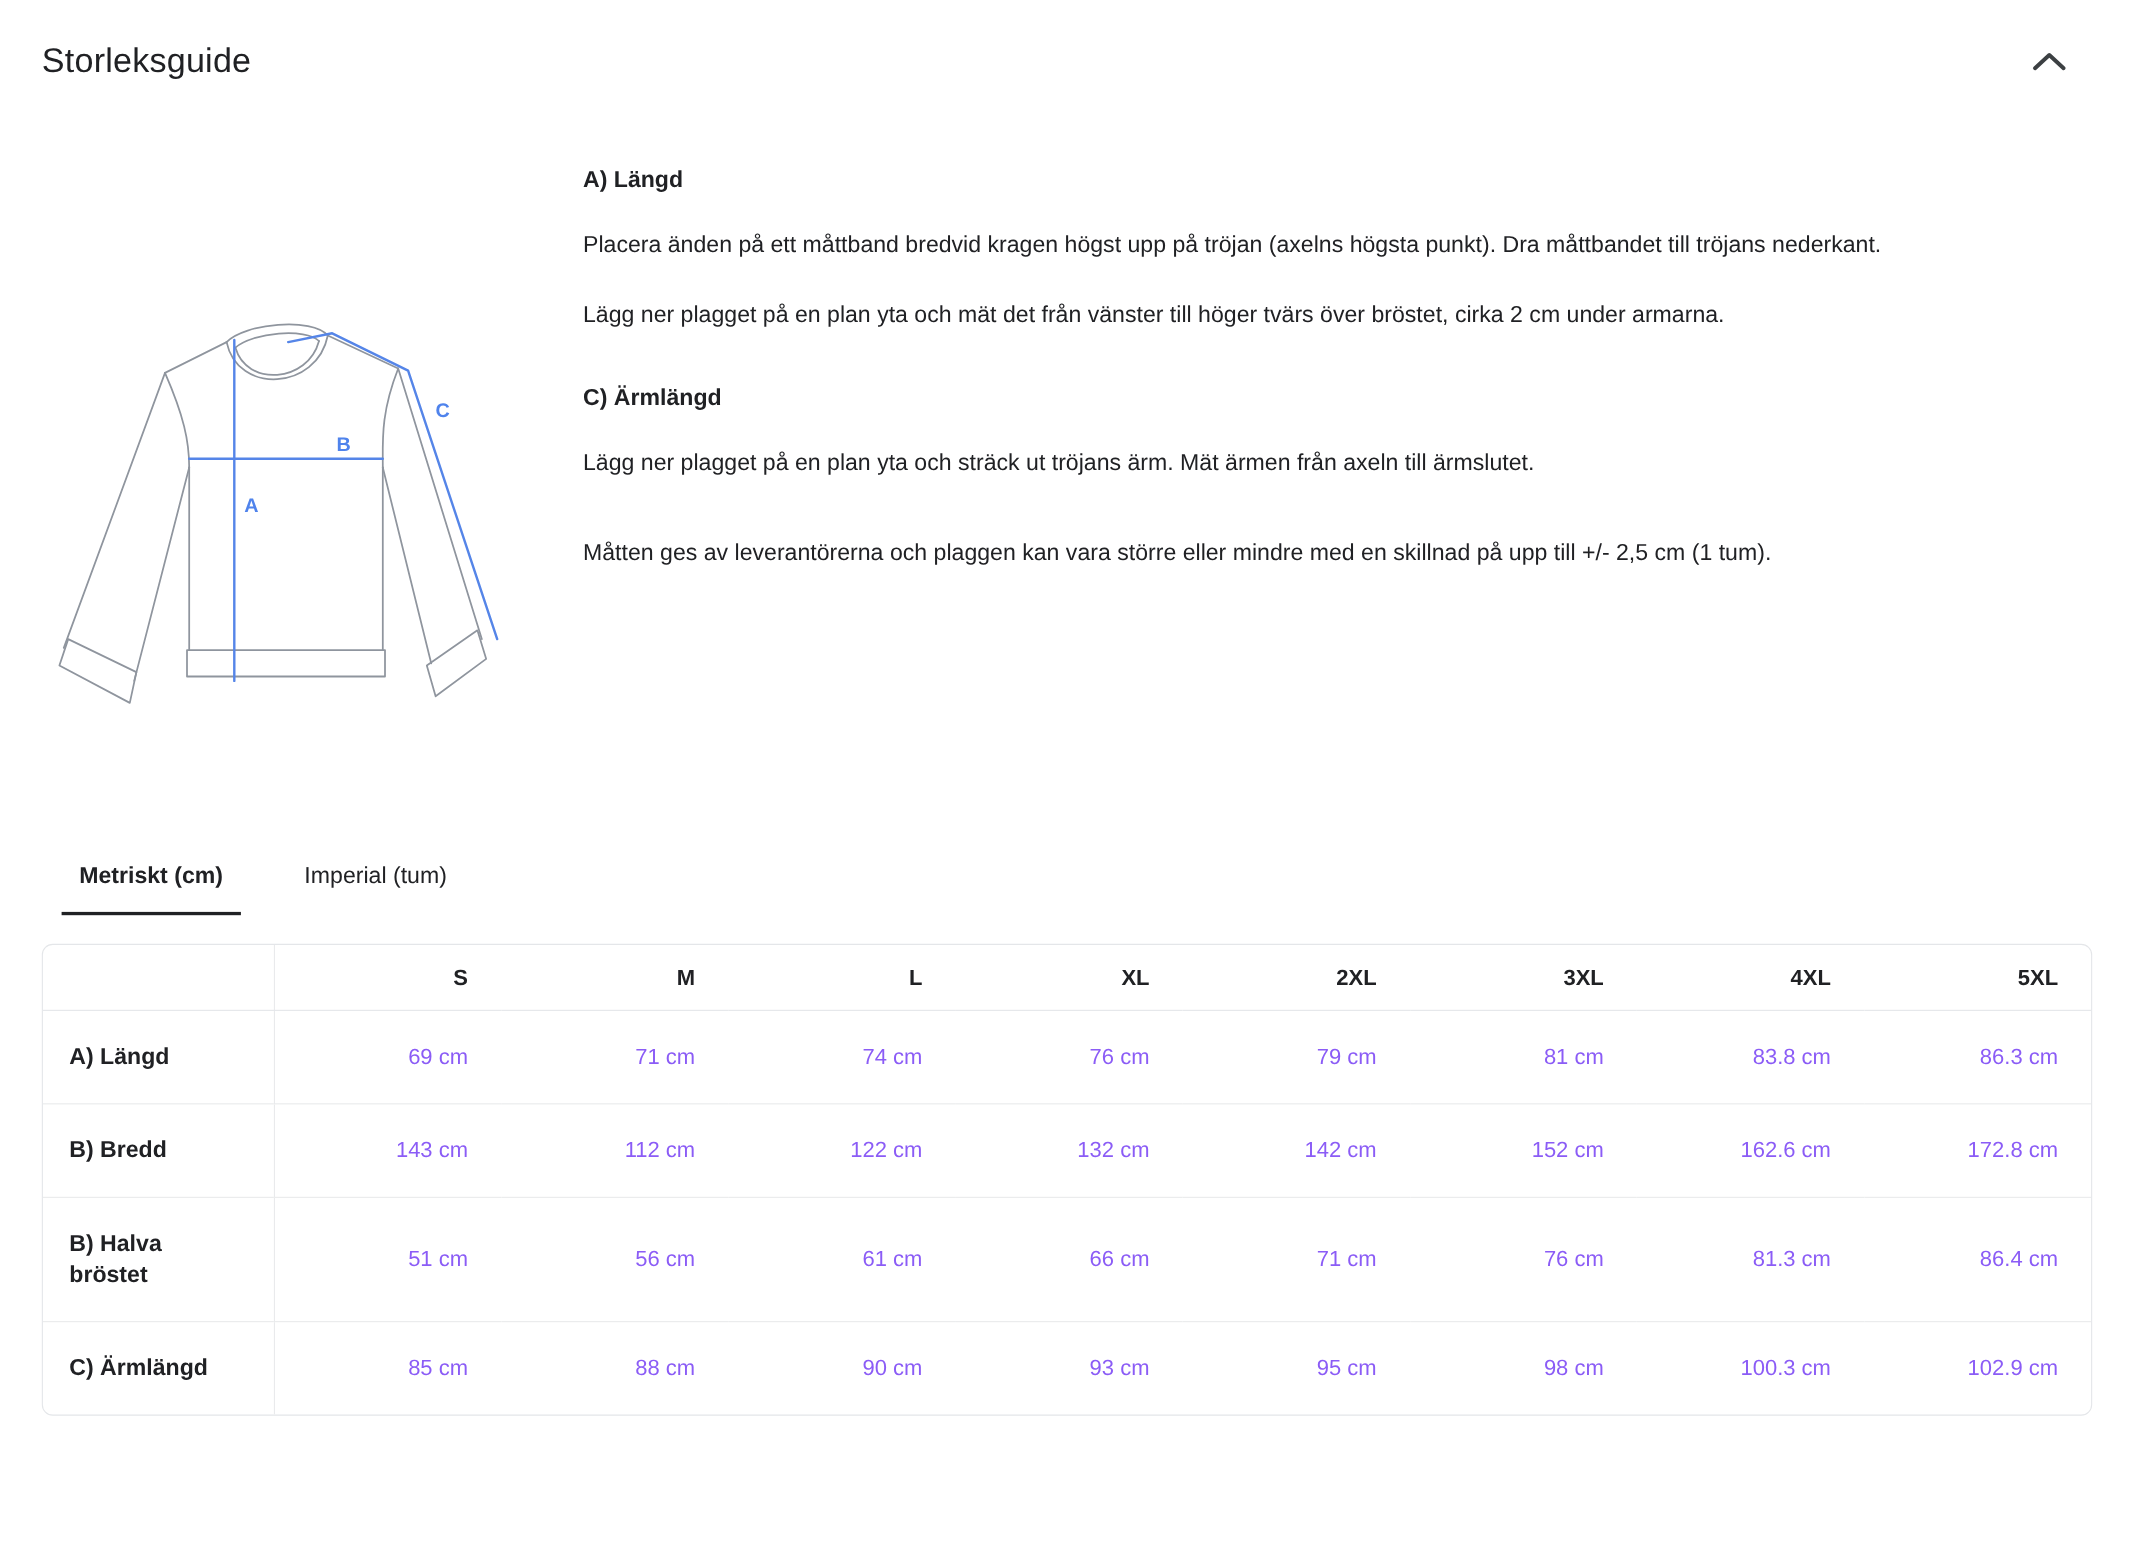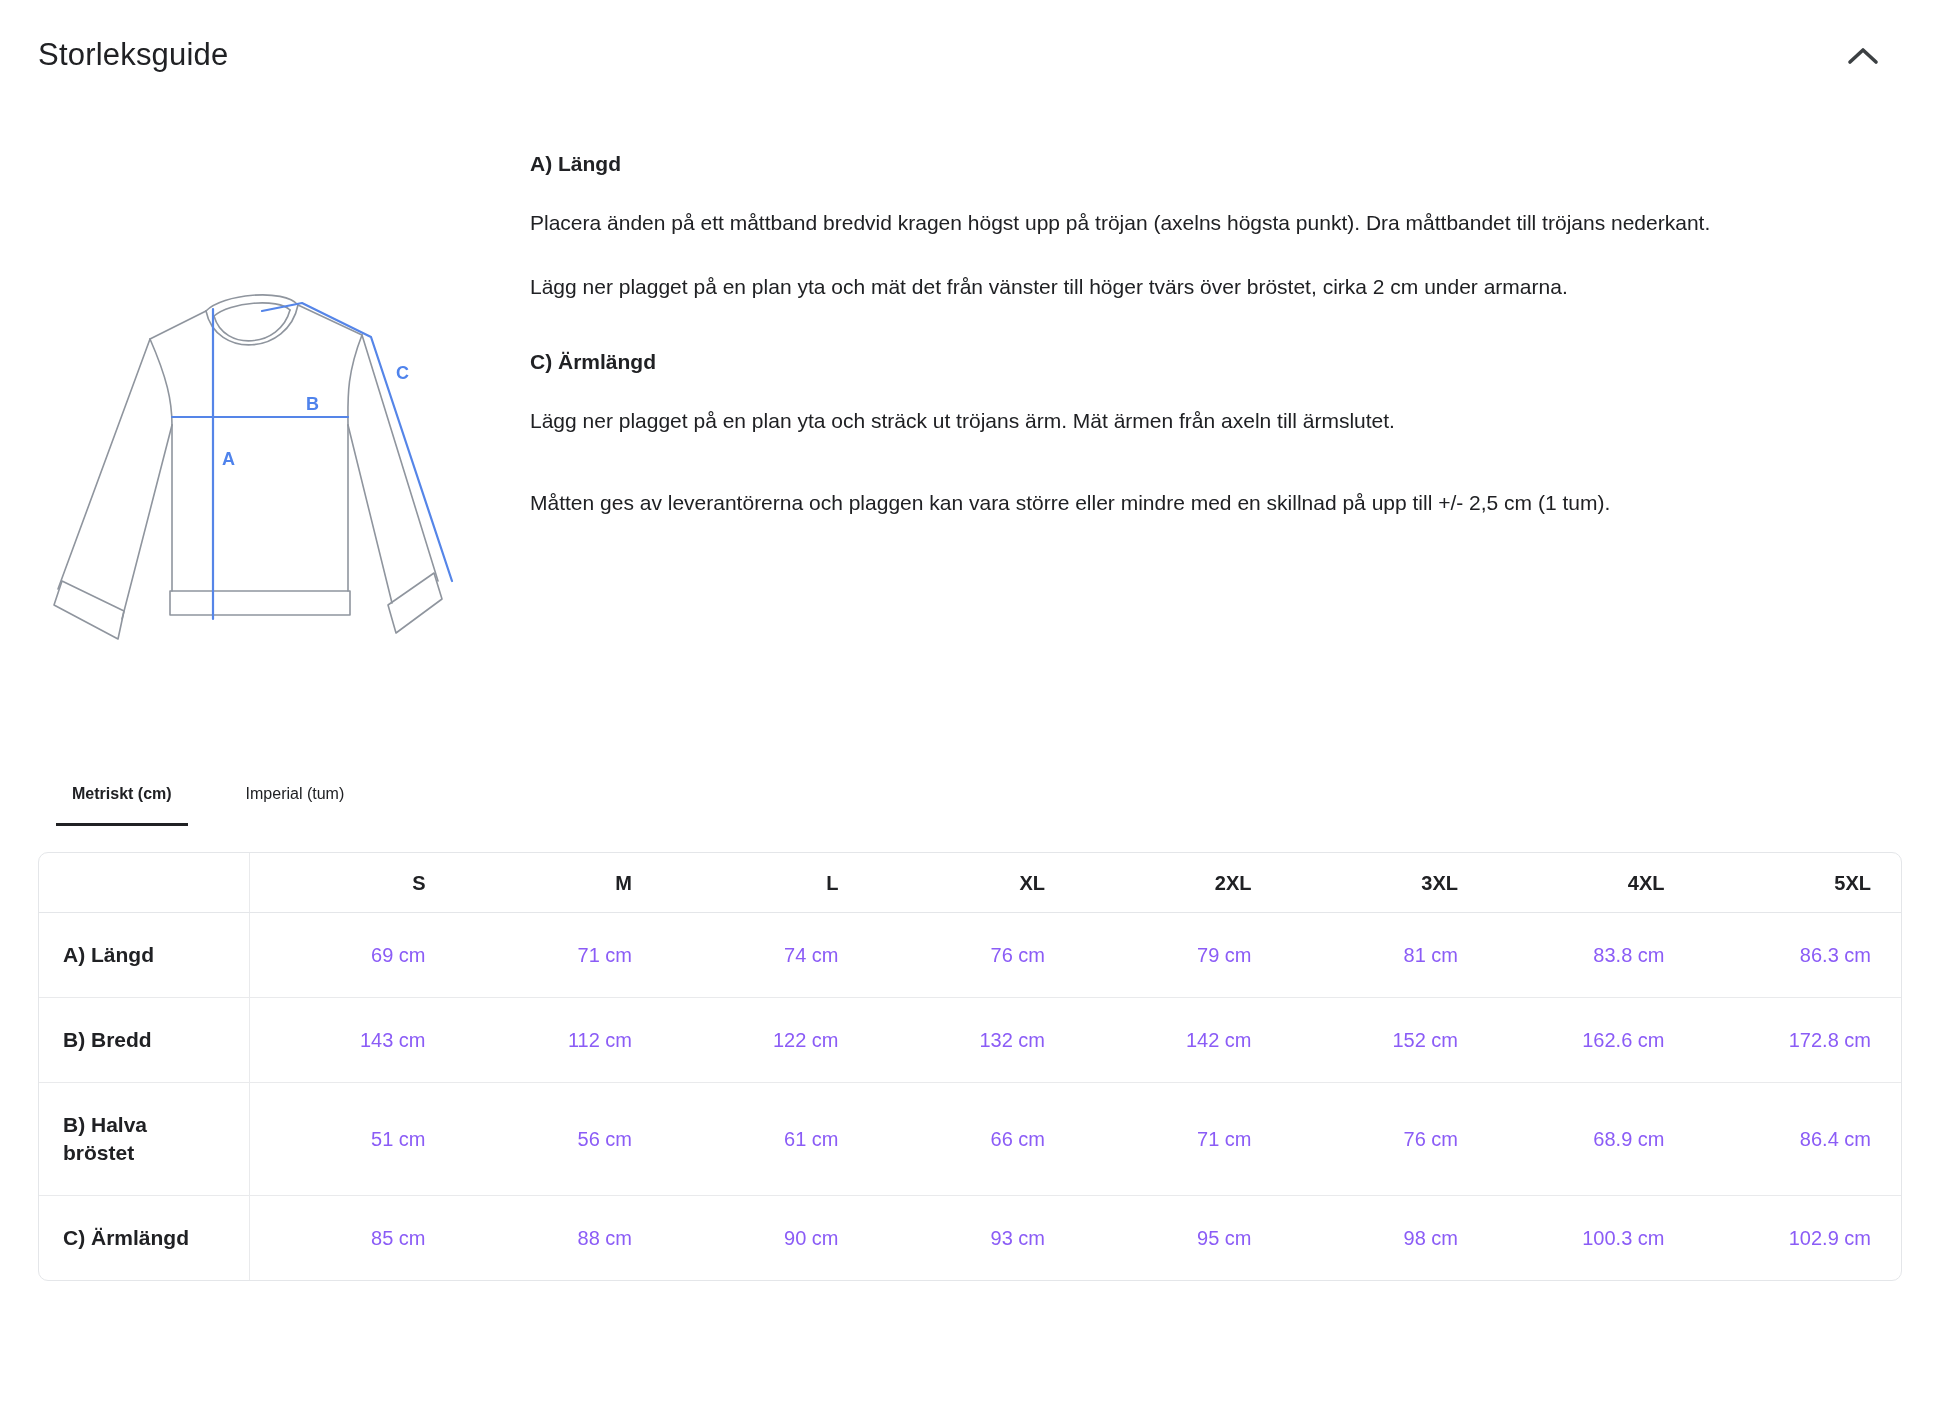--- a/index.html
+++ b/index.html
@@ -23,21 +23,21 @@
   .text-col { flex:1 1 auto; max-width:1378px; }
   .section-heading { font-size:21px; font-weight:700; margin:40px 0 0; line-height:30px; }
   .section-heading.first { margin-top:10px; }
   .text-col p { font-size:21px; line-height:40px; margin:24px 0 0; }
   .disclaimer { margin-top:42px !important; }
 
   
   .tabs { margin-top:118px; margin-left:18px; display:flex; }
   .tab {
     background:none; border:none; cursor:pointer;
-    font-family:inherit; font-size:16px; color:#202124;
+    font-family:inherit; font-size:21px; color:#202124;
     padding:10px 16px 20px; border-bottom:3px solid transparent;
   }
   .tab.active { font-weight:700; border-bottom-color:#202124; }
   .tab + .tab { margin-left:42px; }
 
   
   .table-card {
     margin-top:26px; margin-right:2px;
     border:1px solid #e4e6e9; border-radius:10px; overflow:hidden;
   }
@@ -172,21 +172,21 @@
             <td>172.8 cm</td>
           </tr>
           <tr>
             <th class="row-label">B) Halva bröstet</th>
             <td>51 cm</td>
             <td>56 cm</td>
             <td>61 cm</td>
             <td>66 cm</td>
             <td>71 cm</td>
             <td>76 cm</td>
-            <td>68.9 cm</td>
+            <td>81.3 cm</td>
             <td>86.4 cm</td>
           </tr>
           <tr>
             <th class="row-label">C) Ärmlängd</th>
             <td>85 cm</td>
             <td>88 cm</td>
             <td>90 cm</td>
             <td>93 cm</td>
             <td>95 cm</td>
             <td>98 cm</td>

